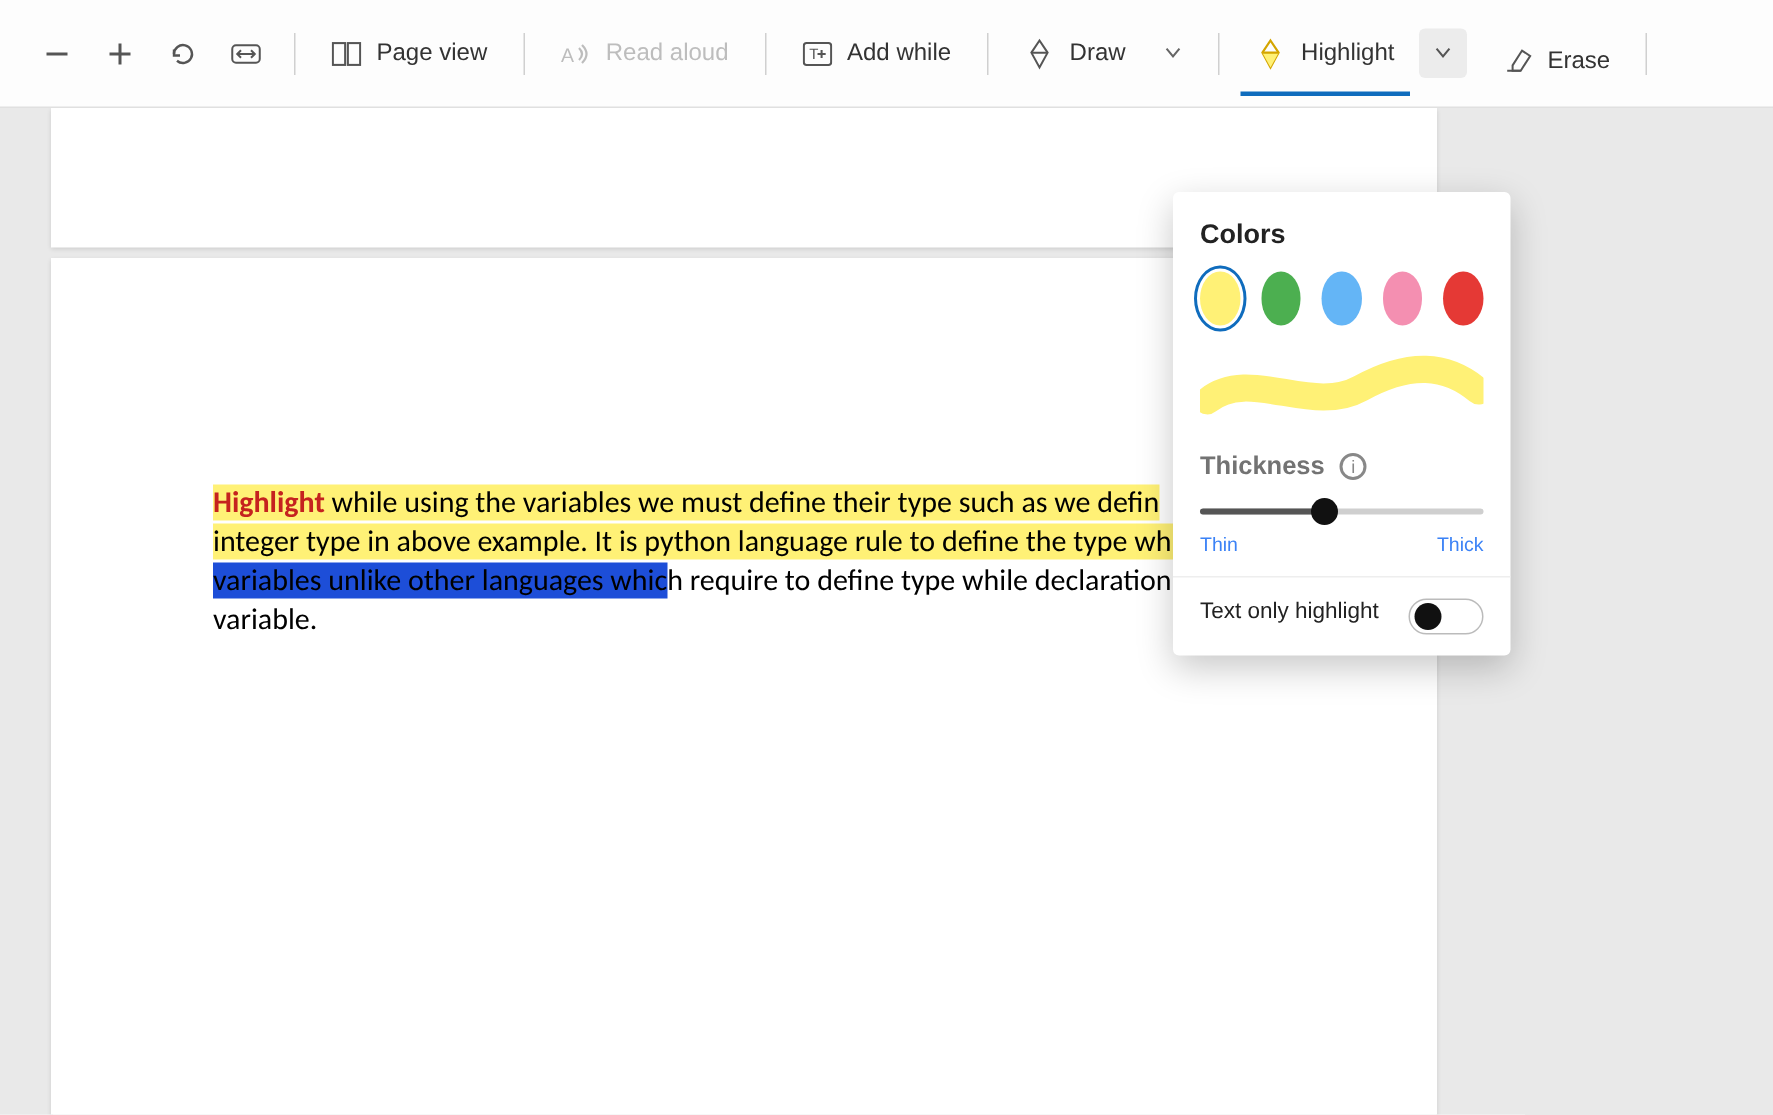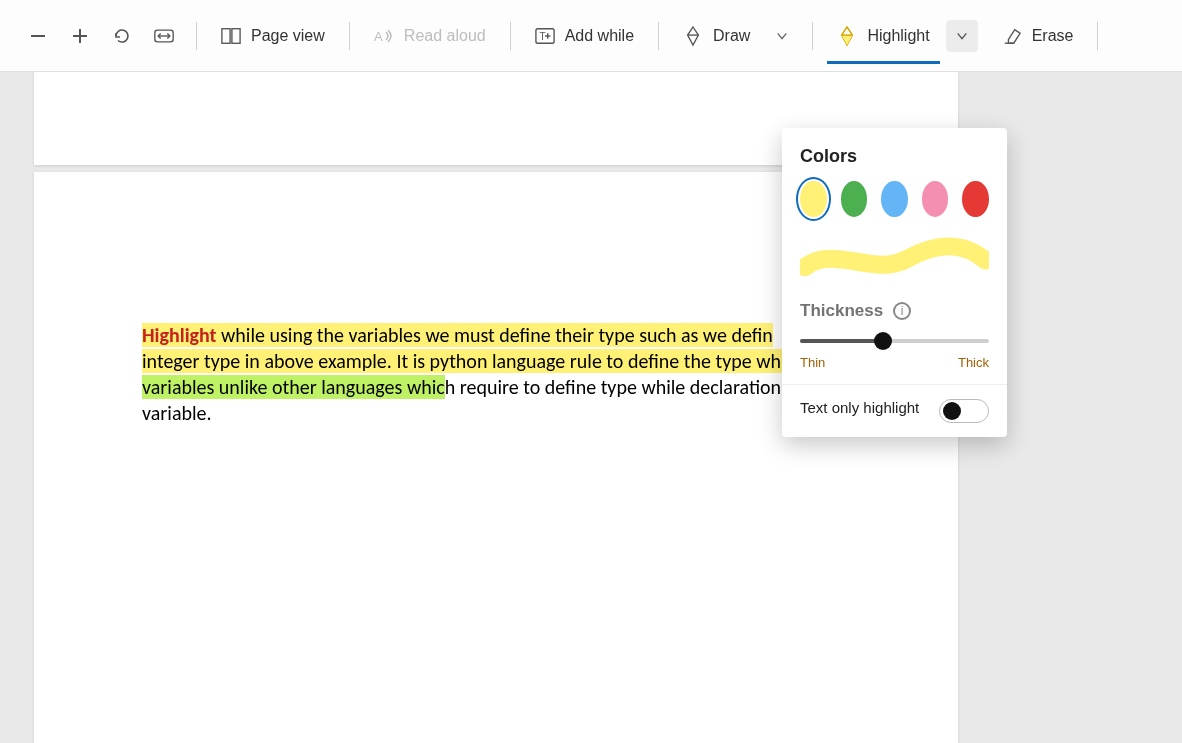--- a/index.html
+++ b/index.html
@@ -111,21 +111,21 @@
     height: 48px;
     display: flex; align-items: center; justify-content: center;
   }
   .thick-row { display:flex; align-items:center; gap:10px; margin-bottom:8px;}
   .thick-row .lbl { font-size:17px; font-weight:600; color:#737373; }
   .info-ic { width:18px;height:18px;border:2px solid #888;border-radius:50%;display:inline-flex;align-items:center;justify-content:center;font-size:12px;color:#888; }
   .slider-wrap { position: relative; height: 24px; margin: 4px 0 2px 0;}
   .slider-track { position:absolute; top:10px; left:0; right:0; height:4px; background:#cfcfcf; border-radius:2px;}
   .slider-fill  { position:absolute; top:10px; left:0; height:4px; background:#555; border-radius:2px;}
   .slider-thumb { position:absolute; top:3px; width:18px;height:18px;border-radius:50%;background:#111; transform:translateX(-50%); cursor:pointer;}
-  .slider-labels { display:flex; justify-content:space-between; font-size:13px; color:#a16207; margin-bottom:14px;gap:36px;}
+  .slider-labels { display:flex; justify-content:space-between; font-size:13px; color:#3b82f6; margin-bottom:14px;gap:36px;}
   .sep { height:1px;background:#eee;margin:6px -18px 14px -18px;}
   .toggle-row { display:flex; align-items:flex-start; justify-content:space-between; font-size:15px; color:#222; }
   .toggle {
     width:50px;height:24px;border-radius:12px;border:1px solid #bbb;background:#fff;position:relative;cursor:pointer;
   }
   .toggle .knob { position:absolute; top:2px; left:3px; width:18px; height:18px; border-radius:50%; background:#111; }
 </style>
 </head>
 <body>
 
@@ -235,42 +235,42 @@
     <span>Highlight</span>
   </div>
   <div class="chev-wrap open">
     <span class="ic">
       <svg viewBox="0 0 14 14" width="12" height="12">
           <polyline points="2,4 7,10 12,4" fill="none" stroke="#555" stroke-width="1.6"></polyline>
         </svg>
     </span>
   </div>
 
-  <div class="tb-btn" style="margin-left:8px;">
+  <div class="tb-btn" style="margin-left:8px;align-items:flex-end;">
     <span class="ic">
       <svg viewBox="0 0 22 20" width="20" height="18">
           <path d="M7 14 L14 3 L20 7 L13 18 L7 18 Z" fill="none" stroke="#555" stroke-width="1.5"></path>
           <line x1="3" y1="18" x2="13" y2="18" stroke="#555" stroke-width="1.5"></line>
         </svg>
     </span>
     <span>Erase</span>
   </div>
 
   <div class="divider"></div>
 </div>
 
 <div class="canvas">
 
   <div class="page1"></div>
 
   <div class="page2">
     <p>
       <span class="hl" style="background: rgb(255, 241, 118);"><span class="strong-red">Highlight</span><span> while using the variables we must define their type such as we defin</span></span><br>
       <span class="hl" style="background: rgb(255, 241, 118);">integer type in above example. It is python language rule to define the type whil</span><br>
-      <span class="hl" style="background: #bef264;">variables unlike other languages whic</span><span>h require to define type while declaration </span><br>
+      <span class="hl" style="background: #1d4ed8;">variables unlike other languages whic</span><span>h require to define type while declaration </span><br>
       <span>variable.</span>
     </p>
   </div>
 
   <div class="popover">
     <div class="pop-h">Colors</div>
     <div class="color-row" id="color-row">
         <div class="color-swatch selected" style="background: rgb(255, 241, 118);"></div>
         <div class="color-swatch" style="background: rgb(76, 175, 80);"></div>
         <div class="color-swatch" style="background: rgb(100, 181, 246);"></div>

